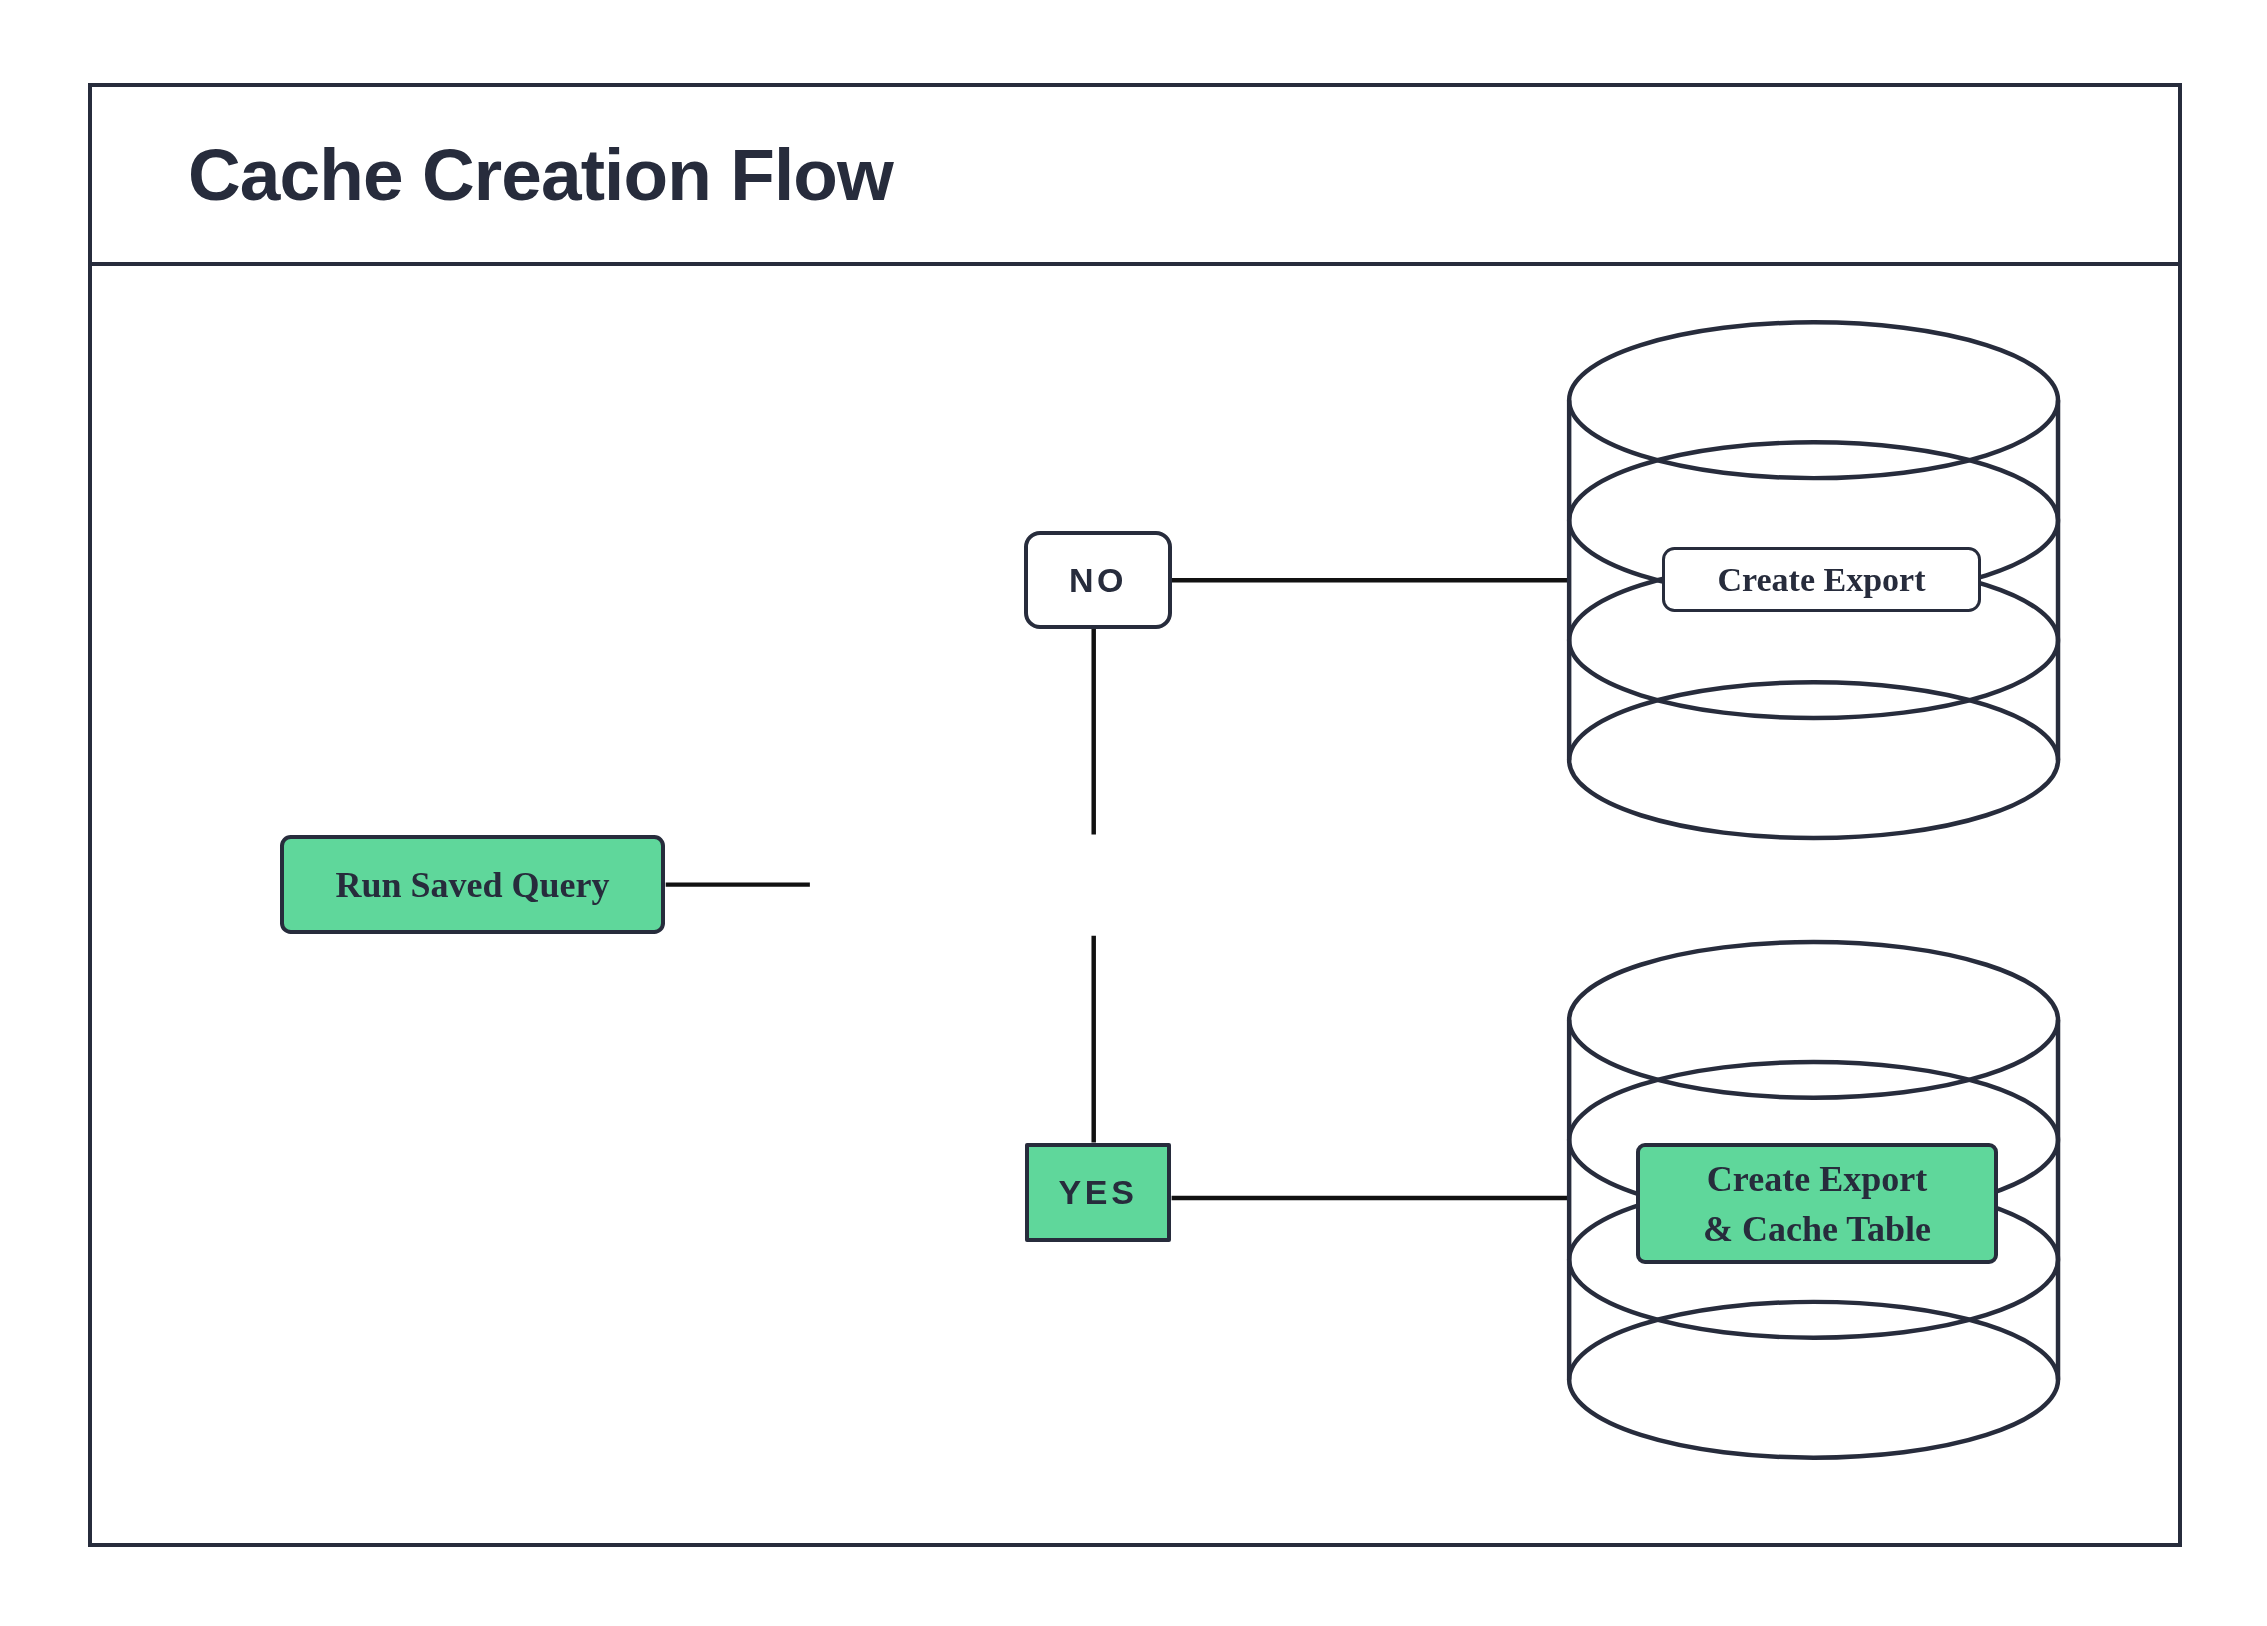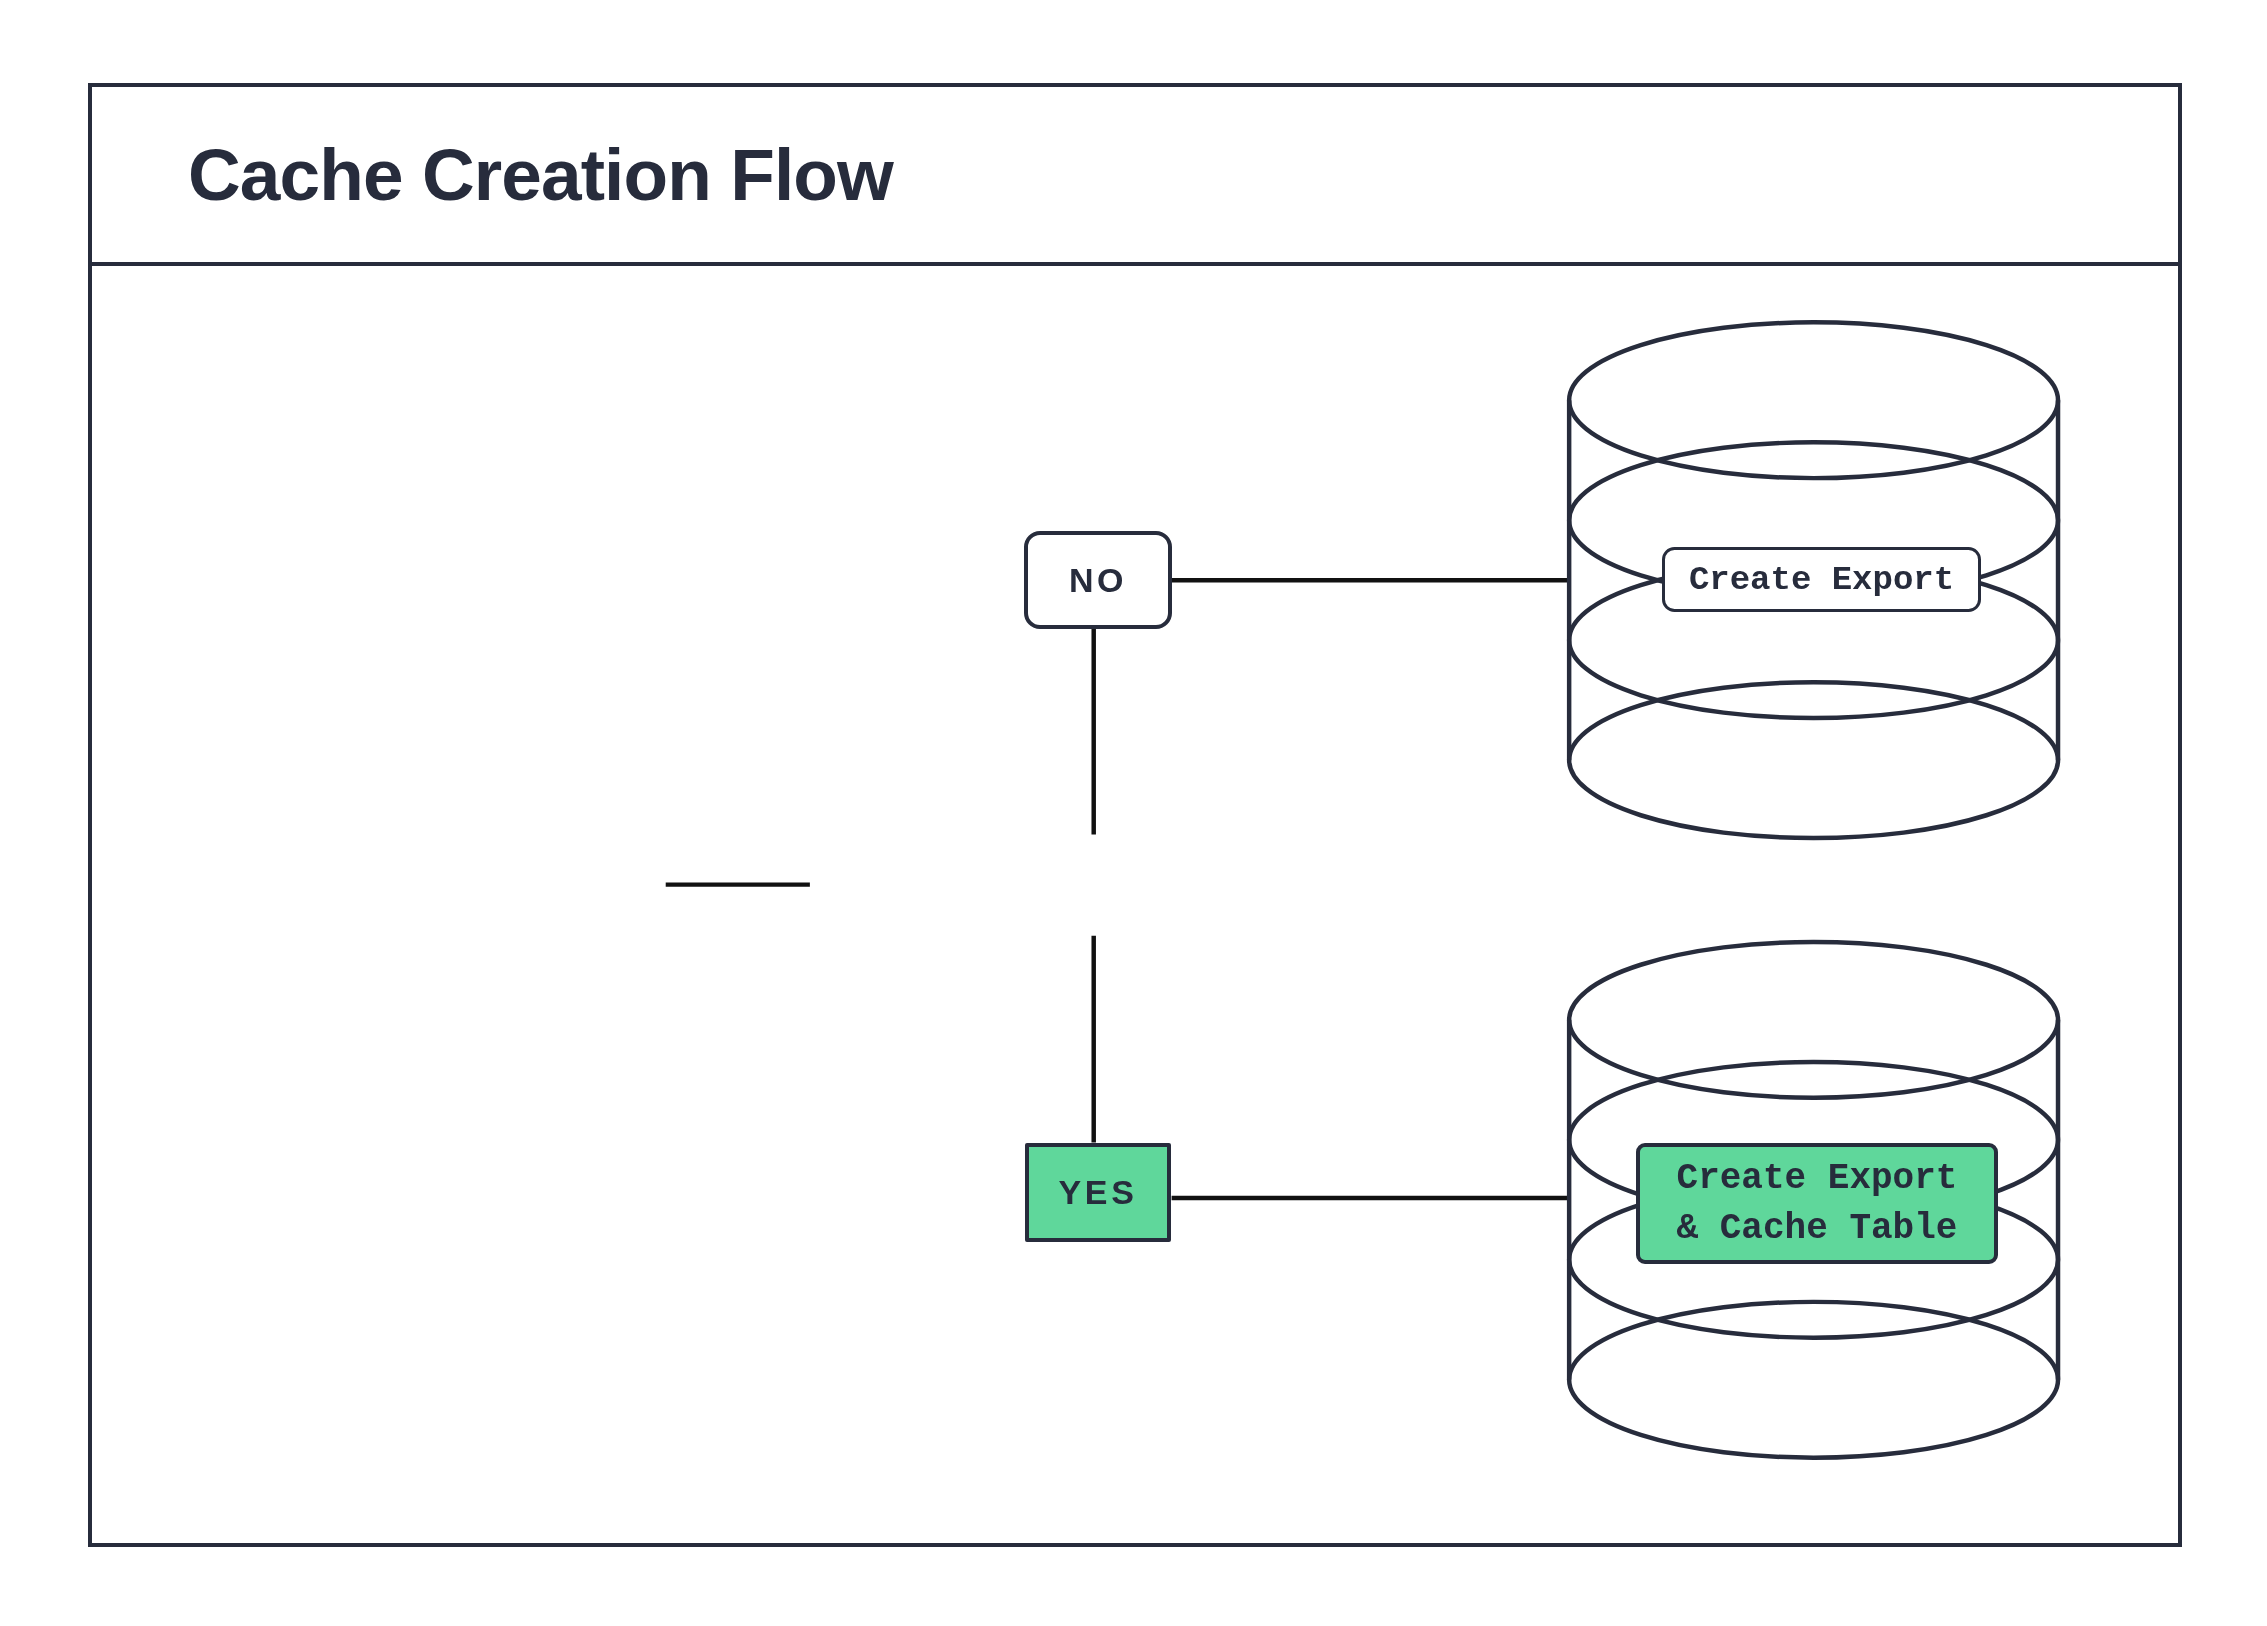--- a/index.html
+++ b/index.html
@@ -57,21 +57,21 @@
   
   .node {
     position: absolute;
     display: flex;
     align-items: center;
     justify-content: center;
     text-align: center;
     border: 4.5px solid var(--navy);
     background: var(--bg);
     color: var(--navy);
-    font-family: Liberation Mono, monospace;
+    font-family: Liberation Serif, serif;
     font-weight: bold;
   }
   .node.green { background: var(--green); }
   .node.dark  { background: var(--navy); color: var(--light-text); border-color: var(--navy); }
   .node.mono40 { font-size: 36px; }
   .node.mono38 { font-size: 34px; }
   .branch-label {
     font-family: "Liberation Sans", sans-serif;
     font-size: 34px;
     font-weight: bold;
@@ -133,20 +133,23 @@
       <ellipse class="cyl" cx="2025" cy="1541" rx="273" ry="87"></ellipse>
     </g>
   </svg>
 
   <div class="frame">
     <div class="title-bar">
       <div class="page-title">Cache Creation Flow</div>
     </div>
   </div>
 
+  <div class="node green mono40" id="node-start">
+    <span>Run Saved Query</span>
+  </div>
 
 
   <div class="node branch-label" id="node-no">
     <span>NO</span>
   </div>
 
   <div class="node green branch-label" id="node-yes">
     <span>YES</span>
   </div>
 

